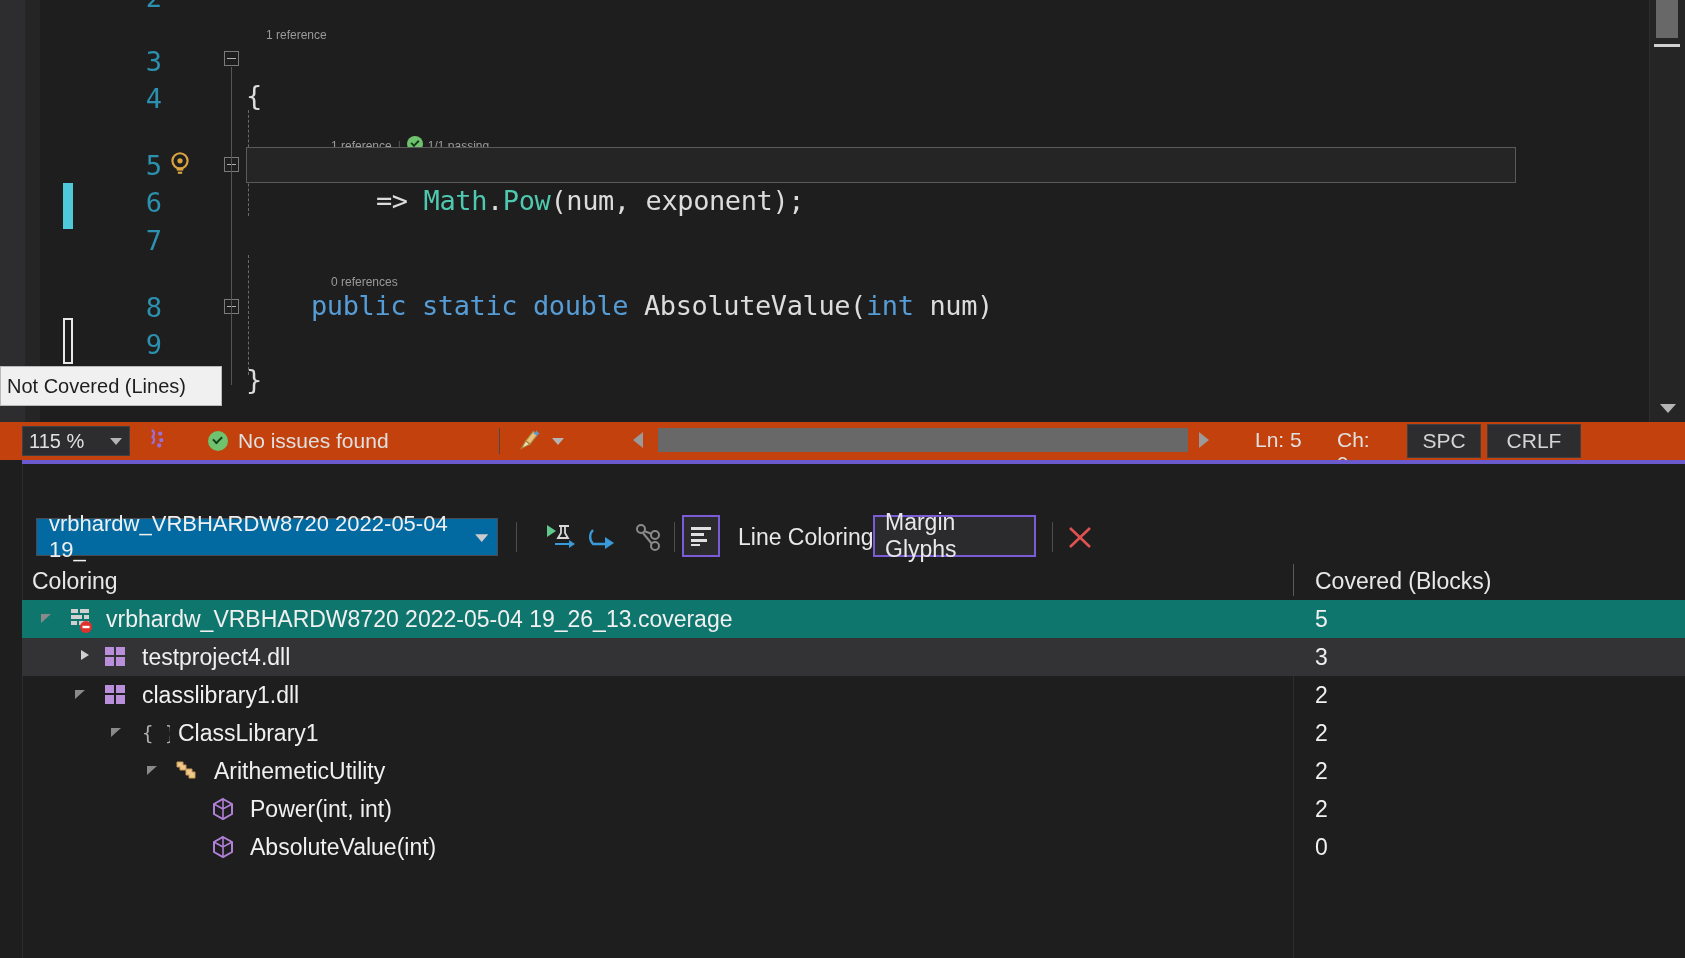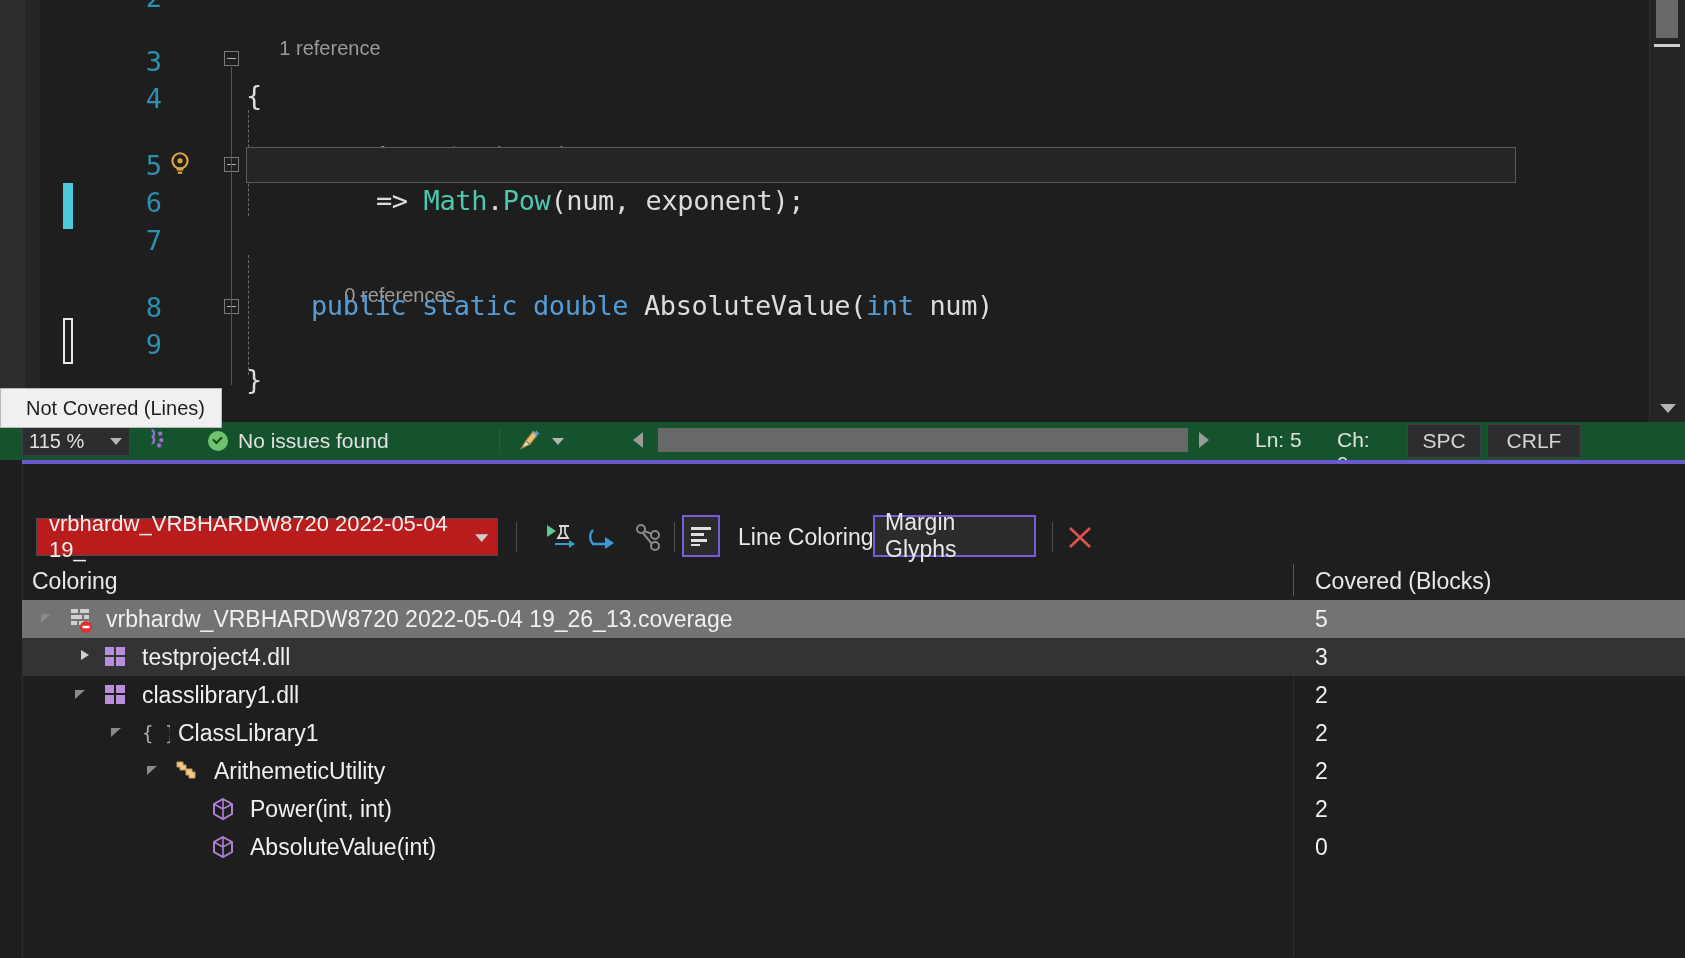--- a/index.html
+++ b/index.html
@@ -48,21 +48,21 @@
   .codeline{
     position:absolute;
     font-family:"DejaVu Sans Mono", monospace;
     font-size:27px;
     white-space:pre;
     letter-spacing:-0.4px;
   }
   .lens{
     position:absolute;
     font-family:"Liberation Sans", sans-serif;
-    font-size:20px;color:#9a9a9a;
+    font-size:12px;color:#9a9a9a;
     white-space:pre;
   }
   .lens .sep{color:#5a5a5a;padding:0 6px;}
   .pass-dot{
     display:inline-block;width:16px;height:16px;border-radius:50%;
     background:#6fc36f;position:relative;top:2px;margin-right:5px;
   }
   .pass-dot:after{
     content:"";position:absolute;left:4px;top:4px;width:6px;height:3px;
     border-left:2px solid #14401a;border-bottom:2px solid #14401a;
@@ -73,40 +73,40 @@
   .pln{color:#dcdcdc;}
   .cur-line-box{
     position:absolute;left:246px;top:147px;width:1270px;height:36px;
     border:1px solid #5a5a5a;background:#252526;box-sizing:border-box;
   }
 
   
   .tooltip{
     position:absolute;left:0px;top:366px;width:222px;height:40px;
     background:#f0f0f0;color:#1e1e1e;border:1px solid #b9b9b9;
-    font-size:20px;display:flex;align-items:center;padding-left:25px;
-    box-sizing:border-box;z-index:40;margin-top:22px;
+    font-size:20px;display:flex;align-items:center;padding-left:6px;
+    box-sizing:border-box;z-index:40;
   }
 
   
   .ed-scroll{
     position:absolute;right:0;top:0;width:35px;height:422px;background:#252526;
     border-left:1px solid #2d2d30;
   }
   .ed-scroll .thumb{position:absolute;left:6px;top:0px;width:22px;height:38px;background:#686868;}
   .ed-scroll .tick{position:absolute;left:4px;top:44px;width:26px;height:3px;background:#d0d0d0;}
   .ed-scroll .downarrow{
     position:absolute;left:0;bottom:0;width:35px;height:28px;
     display:flex;align-items:center;justify-content:center;
   }
 
   
   .statusbar{
     position:absolute;left:0;top:422px;width:1685px;height:38px;
-    background:#14532d;display:flex;align-items:center;
+    background:#c2410c;display:flex;align-items:center;
     font-size:21px;color:#e0e0e0;
   }
   .sb-zoom{
     margin-left:22px;width:108px;height:30px;background:#2d2d30;border:1px solid #3f3f46;
     display:flex;align-items:center;justify-content:space-between;padding:0 6px;
     box-sizing:border-box;font-size:20px;
   }
   .sb-sep{width:1px;height:26px;background:#4a4a4a;margin:0 16px;}
   .ok-dot{
     display:inline-block;width:20px;height:20px;border-radius:50%;
@@ -142,21 +142,21 @@
   .dots{
     position:absolute;left:278px;top:22px;right:210px;height:10px;
     background-image:radial-gradient(#666 1px, transparent 1px);
     background-size:8px 8px;
   }
   .panel-btn{position:absolute;top:10px;width:36px;height:30px;display:flex;align-items:center;justify-content:center;cursor:default;}
 
   .panel-toolbar{position:absolute;left:22px;top:50px;right:0;height:50px;}
   .combo{
     position:absolute;left:14px;top:8px;width:462px;height:38px;
-    background:#b91c1c;border:1px solid #4a4a50;display:flex;align-items:center;
+    background:#0369a1;border:1px solid #4a4a50;display:flex;align-items:center;
     justify-content:space-between;padding:0 8px 0 12px;box-sizing:border-box;
     font-size:22px;color:#f0f0f0;
   }
   .tb-sep{position:absolute;top:12px;width:1px;height:30px;background:#4d4d4d;}
   .tb-icon{position:absolute;top:8px;width:40px;height:38px;display:flex;align-items:center;justify-content:center;}
   .tgl{
     position:absolute;top:5px;height:42px;border:2px solid #7a5cd6;box-sizing:border-box;
     display:flex;align-items:center;background:#2b2b2e;
   }
   .tgl-label{font-size:23px;color:#e8e8e8;padding:0 10px;}
@@ -164,21 +164,21 @@
   
   .grid-head{
     position:absolute;left:22px;top:100px;right:0;height:40px;
     border-bottom:1px solid #3f3f46;
   }
   .gh-cell{position:absolute;top:8px;font-size:23px;color:#e8e8e8;}
   .gh-divider{position:absolute;left:1271px;top:4px;width:1px;height:32px;background:#5a5a5a;}
 
   .rows{position:absolute;left:22px;top:140px;right:0;bottom:0;}
   .row{position:absolute;left:0;right:0;height:38px;display:flex;align-items:center;}
-  .row.sel{background:#737373;}
+  .row.sel{background:#0f766e;}
   .row.sel2{background:#333335;padding-left:40px;}
   .twisty{position:absolute;width:20px;height:20px;}
   .row-label{position:absolute;font-size:23px;color:#f0f0f0;white-space:nowrap;}
   .row-val{position:absolute;left:1293px;font-size:23px;color:#f0f0f0;}
   .row-icon{position:absolute;width:26px;height:26px;}
 
   .vsep{position:absolute;left:1271px;top:0;width:1px;bottom:0;background:#2d2d30;}
 </style>
 </head>
 <body>

